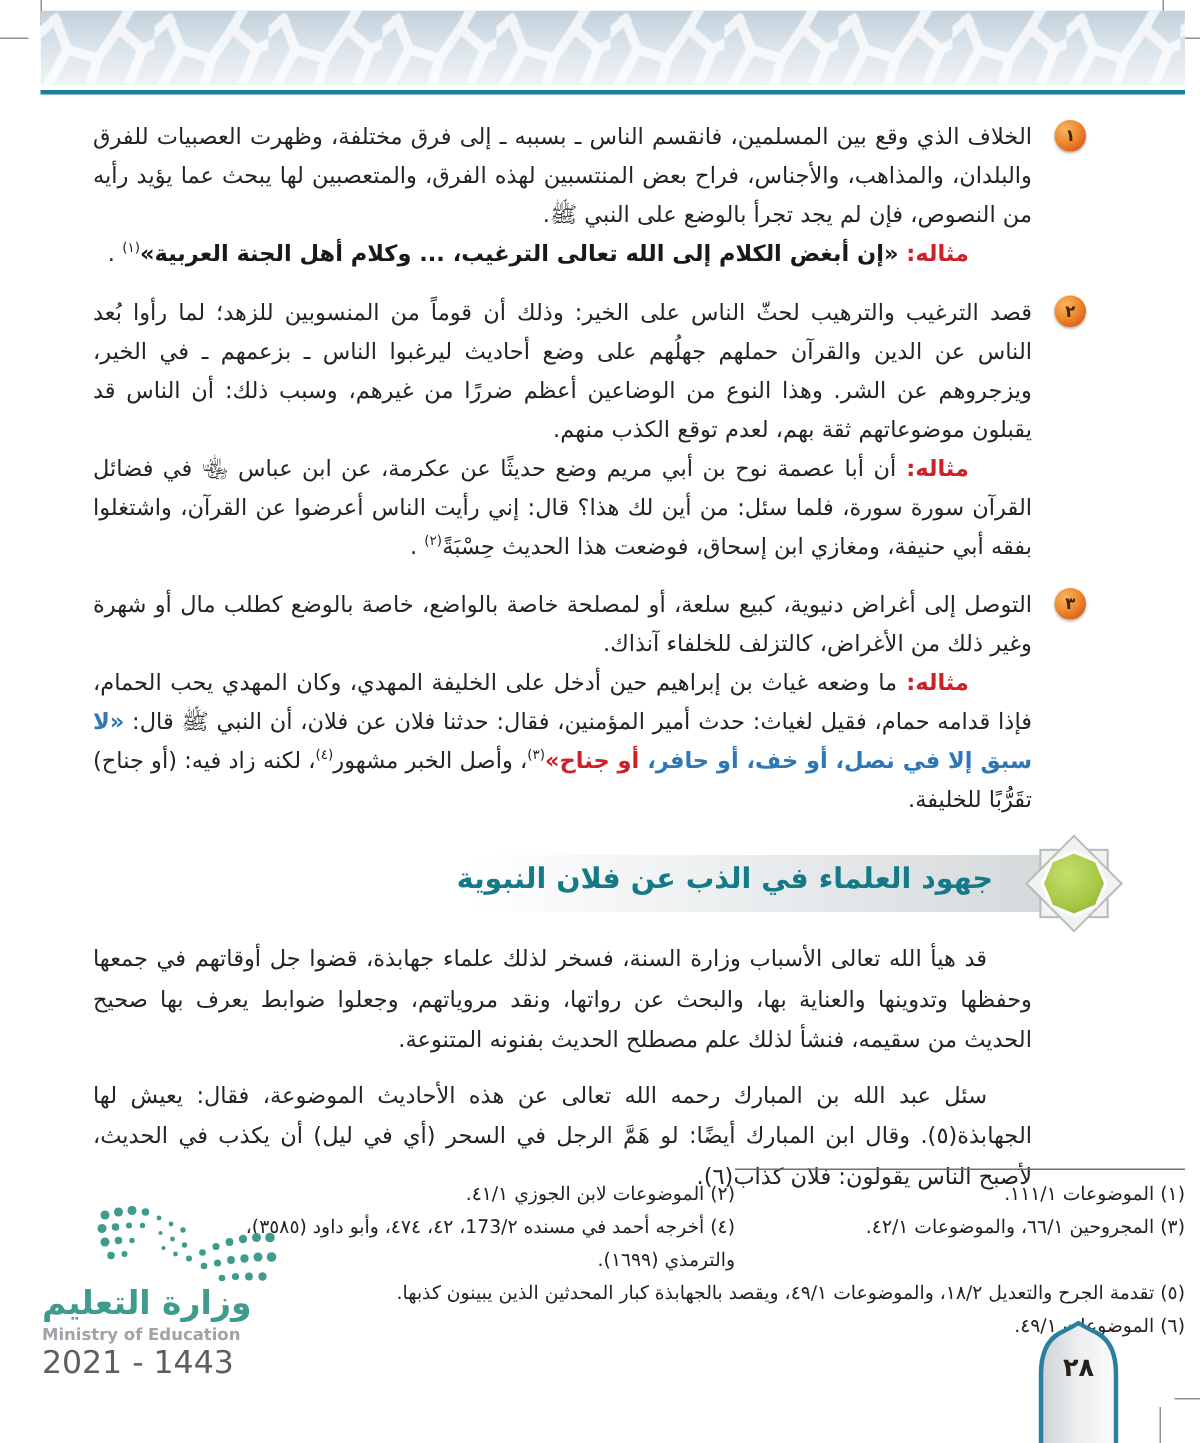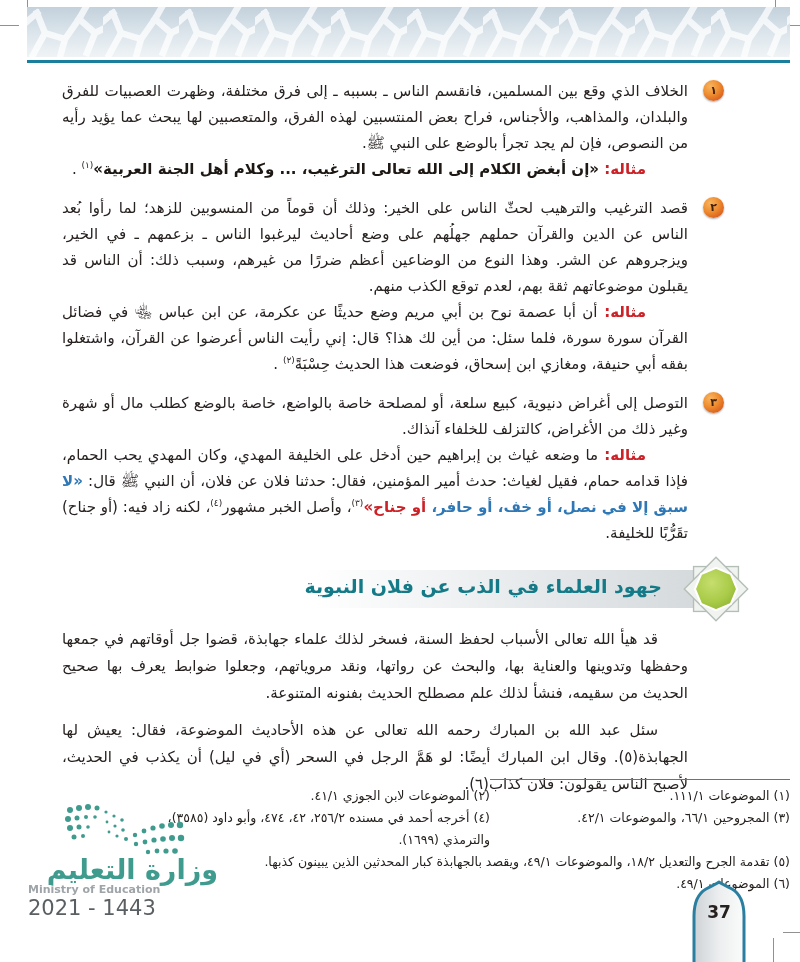--- a/index.html
+++ b/index.html
@@ -36,21 +36,21 @@
   
   .footnotes{position:absolute;top:779px;right:10px;left:118px;direction:rtl;
              font-size:12.5px;line-height:22px;text-align:right;color:#26211f;}
   .fn-rule{width:300px;height:1px;background:#6f7275;margin-bottom:5px;}
   .fn-row{display:flex;}
   .fn-right{width:300px;flex:none;}
   .fn-left{flex:1;}
   
   .logo{position:absolute;left:28px;top:802px;width:190px;direction:ltr;text-align:left;}
   .logo-dots{margin-left:34px;display:block;}
-  .logo-ar{font-size:27px;font-weight:bold;color:#3f9b8d;line-height:24px;text-align:right;}
+  .logo-ar{font-size:22px;font-weight:bold;color:#3f9b8d;line-height:24px;}
   .logo-en{font-size:11px;color:#9fa4a8;line-height:15px;font-weight:bold;}
   .logo-yr{font-size:21px;color:#595f63;line-height:22px;}
   
   .dome{position:absolute;right:53px;bottom:0;width:56px;height:82px;}
   .dome-num{position:absolute;top:22px;left:0;width:100%;text-align:center;
             font-size:17px;font-weight:bold;color:#26211f;}
 </style>
 </head>
 <body>
 
@@ -119,33 +119,33 @@
         </defs>
         <g transform="translate(50,50)">
           <rect x="-33" y="-33" width="66" height="66" fill="#f1f3f1" stroke="#b3beb6" stroke-width="2"></rect>
           <rect x="-33" y="-33" width="66" height="66" fill="#f1f3f1" stroke="#b3beb6" stroke-width="2" transform="rotate(45)"></rect>
           <polygon points="31,0 21.9,21.9 0,31 -21.9,21.9 -31,0 -21.9,-21.9 0,-31 21.9,-21.9" fill="url(#sg)" stroke="#ffffff" stroke-width="3"></polygon>
         </g>
       </svg>
       <h2 class="banner-title">جهود العلماء في الذب عن فلان النبوية</h2>
     </div>
 
-    <p class="para">قد هيأ الله تعالى الأسباب لحفظ السنة، فسخر لذلك علماء جهابذة، قضوا جل أوقاتهم في جمعها وحفظها وتدوينها والعناية بها، والبحث عن رواتها، ونقد مروياتهم، وجعلوا ضوابط يعرف بها صحيح الحديث من سقيمه، فنشأ لذلك علم مصطلح الحديث بفنونه المتنوعة.</p>
+    <p class="para">قد هيأ الله تعالى الأسباب وزارة السنة، فسخر لذلك علماء جهابذة، قضوا جل أوقاتهم في جمعها وحفظها وتدوينها والعناية بها، والبحث عن رواتها، ونقد مروياتهم، وجعلوا ضوابط يعرف بها صحيح الحديث من سقيمه، فنشأ لذلك علم مصطلح الحديث بفنونه المتنوعة.</p>
     <p class="para">سئل عبد الله بن المبارك رحمه الله تعالى عن هذه الأحاديث الموضوعة، فقال: يعيش لها الجهابذة(٥). وقال ابن المبارك أيضًا: لو هَمَّ الرجل في السحر (أي في ليل) أن يكذب في الحديث، لأصبح الناس يقولون: فلان كذاب(٦).</p>
   </div>
 
   <div class="footnotes">
     <div class="fn-rule"></div>
     <div class="fn-row">
       <div class="fn-right">(١) الموضوعات ١١١/١.</div>
       <div class="fn-left">(٢) الموضوعات لابن الجوزي ٤١/١.</div>
     </div>
     <div class="fn-row">
       <div class="fn-right">(٣) المجروحين ٦٦/١، والموضوعات ٤٢/١.</div>
-      <div class="fn-left">(٤) أخرجه أحمد في مسنده ٢٥٦/٢، ٤٢، ٤٧٤، وأبو داود (٣٥٨٥)، والترمذي (١٦٩٩).</div>
+      <div class="fn-left">(٤) أخرجه أحمد في مسنده 173/٢، ٤٢، ٤٧٤، وأبو داود (٣٥٨٥)، والترمذي (١٦٩٩).</div>
     </div>
     <div>(٥) تقدمة الجرح والتعديل ١٨/٢، والموضوعات ٤٩/١، ويقصد بالجهابذة كبار المحدثين الذين يبينون كذبها.</div>
     <div>(٦) الموضوعات ٤٩/١.</div>
   </div>
 
   <div class="logo">
     <svg class="logo-dots" width="126" height="56" viewBox="0 0 126 56">
       <g fill="#3f9b8d">
         <circle cx="8" cy="8" r="3"></circle>
           <circle cx="17" cy="6" r="3"></circle>
@@ -196,16 +196,16 @@
     <svg width="56" height="82" viewBox="0 0 56 82">
       <defs>
         <linearGradient id="dg" x1="0" y1="0" x2="1" y2="0">
           <stop offset="0" stop-color="#cdd2d6"></stop>
           <stop offset="0.5" stop-color="#eceeef"></stop>
           <stop offset="1" stop-color="#fbfbfb"></stop>
         </linearGradient>
       </defs>
       <path d="M3 82 L3 36 Q3 16 15 9 Q25 4 28 2 Q31 4 41 9 Q53 16 53 36 L53 82" fill="url(#dg)" stroke="#2a7fa0" stroke-width="3" stroke-linejoin="round"></path>
     </svg>
-    <div class="dome-num">37</div>
+    <div class="dome-num">٢٨</div>
   </div>
 
 </div>
 
 </body></html>

